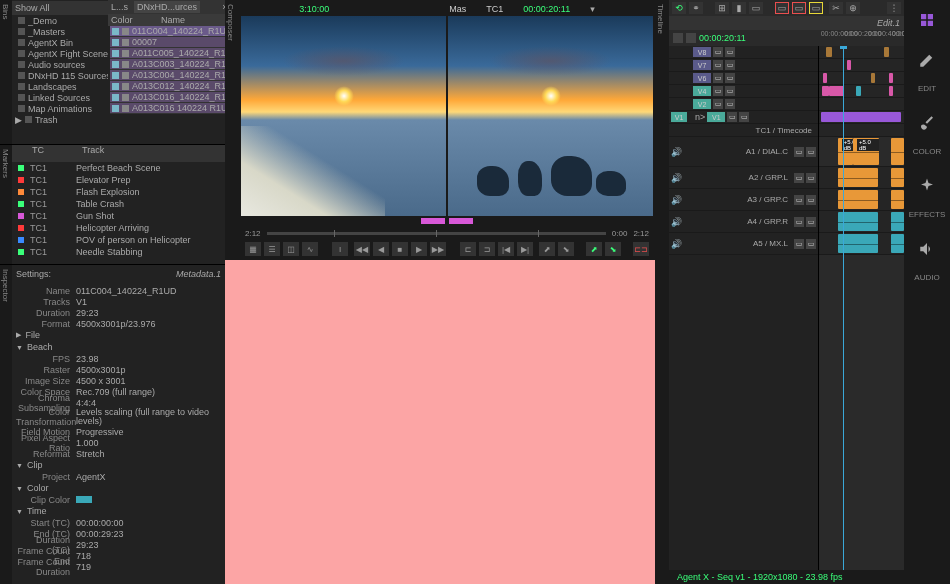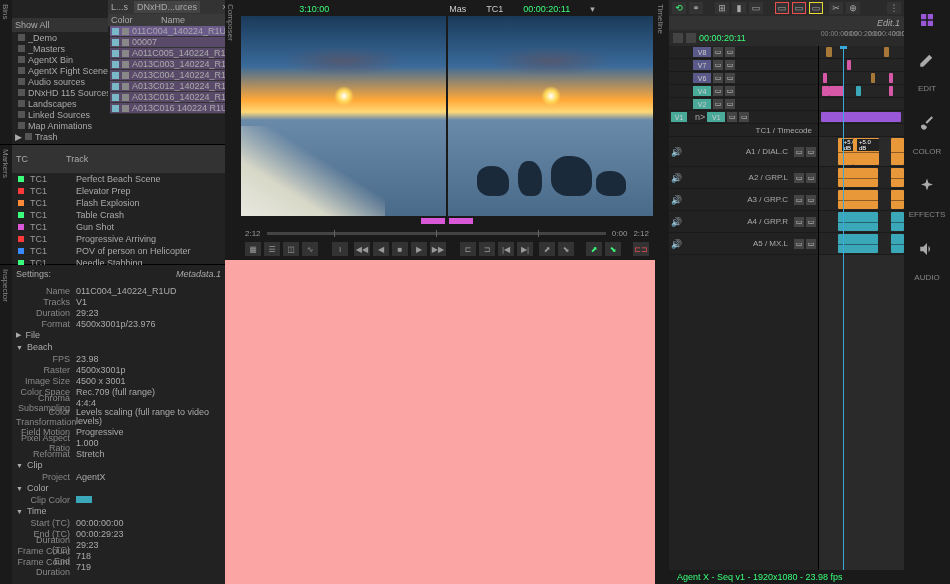--- a/index.html
+++ b/index.html
@@ -10,21 +10,21 @@
 .far-right{width:46px;background:#1a1a1a;display:flex;flex-direction:column;align-items:center;padding-top:4px;gap:8px}
 .panel-tab{background:#1a1a1a;color:#888;padding:4px 2px;writing-mode:vertical-rl;font-size:8px;width:12px;text-align:center;cursor:default}
 .tool-btn{width:32px;height:32px;display:flex;align-items:center;justify-content:center;color:#999}
 .tool-btn svg{width:18px;height:18px}
 .tool-lbl{font-size:8px;color:#888;margin-bottom:6px}
 
 
 .bins{height:145px;display:flex;border-bottom:1px solid #000}
 .bins-left{width:108px;background:#222;display:flex}
 .bins-left-tab{width:12px;background:#1a1a1a}
-.bins-list{flex:1;padding:18px 0}
+.bins-list{flex:1;padding:1px 0}
 .bins-hdr{display:flex;align-items:center;height:14px;background:#333;padding:0 3px;font-size:8px}
 .bins-hdr span:first-child{flex:1}
 .bin-row{display:flex;align-items:center;height:11px;padding:0 3px;font-size:8px;gap:3px}
 .bin-row.sel{color:#e94f4f}
 .bin-sq{width:7px;height:7px;background:#555}
 .bin-name{flex:1;white-space:nowrap;overflow:hidden}
 .bin-ct{color:#888}
 
 .bins-right{flex:1;background:#222;display:flex;flex-direction:column}
 .bins-tabs{height:14px;display:flex;background:#333;font-size:8px;align-items:center;padding:0 3px;gap:6px}
@@ -33,21 +33,21 @@
 .clip-list{flex:1;overflow:hidden}
 .clip-row{height:11px;display:flex;align-items:center;background:#5a4a6a;margin:0 2px;font-size:8px;padding:0 2px;gap:3px;border-bottom:1px solid #333}
 .clip-row.sel{background:#6a5a8a}
 .clip-sq{width:7px;height:7px;background:#7ab8c8}
 .clip-icon{width:7px;height:7px;background:#888}
 
 
 .markers{height:120px;display:flex;border-bottom:1px solid #000}
 .markers-tab{width:12px;background:#1a1a1a}
 .markers-body{flex:1;background:#222}
-.mk-hdr{height:28px;display:flex;align-items:center;background:#333;font-size:8px;padding-left:4px}
+.mk-hdr{height:17px;display:flex;align-items:flex-start;background:#333;font-size:8px;padding-left:20px}
 .mk-hdr .tc{width:50px}
 .mk-row{height:12px;display:flex;align-items:center;font-size:8px;gap:6px;padding-left:6px}
 .mk-dot{width:6px;height:6px}
 .mk-tc{width:40px;color:#999}
 
 
 .inspector{flex:1;display:flex;background:#222;overflow:hidden}
 .insp-tab{width:12px;background:#1a1a1a}
 .insp-body{flex:1;padding:2px 4px;overflow:hidden}
 .insp-hdr{height:14px;display:flex;align-items:center;justify-content:space-between;font-size:8px}
@@ -300,21 +300,21 @@
               <span>Table Crash</span>
             </div>
             <div class="mk-row">
               <span class="mk-dot" style="background:#d858d8"></span>
               <span class="mk-tc">TC1</span>
               <span>Gun Shot</span>
             </div>
             <div class="mk-row">
               <span class="mk-dot" style="background:#ff3a3a"></span>
               <span class="mk-tc">TC1</span>
-              <span>Progressive Arriving</span>
+              <span>Helicopter Arriving</span>
             </div>
             <div class="mk-row">
               <span class="mk-dot" style="background:#3a8aff"></span>
               <span class="mk-tc">TC1</span>
               <span>POV of person on Helicopter</span>
             </div>
             <div class="mk-row">
               <span class="mk-dot" style="background:#3aff7a"></span>
               <span class="mk-tc">TC1</span>
               <span>Needle Stabbing</span>

